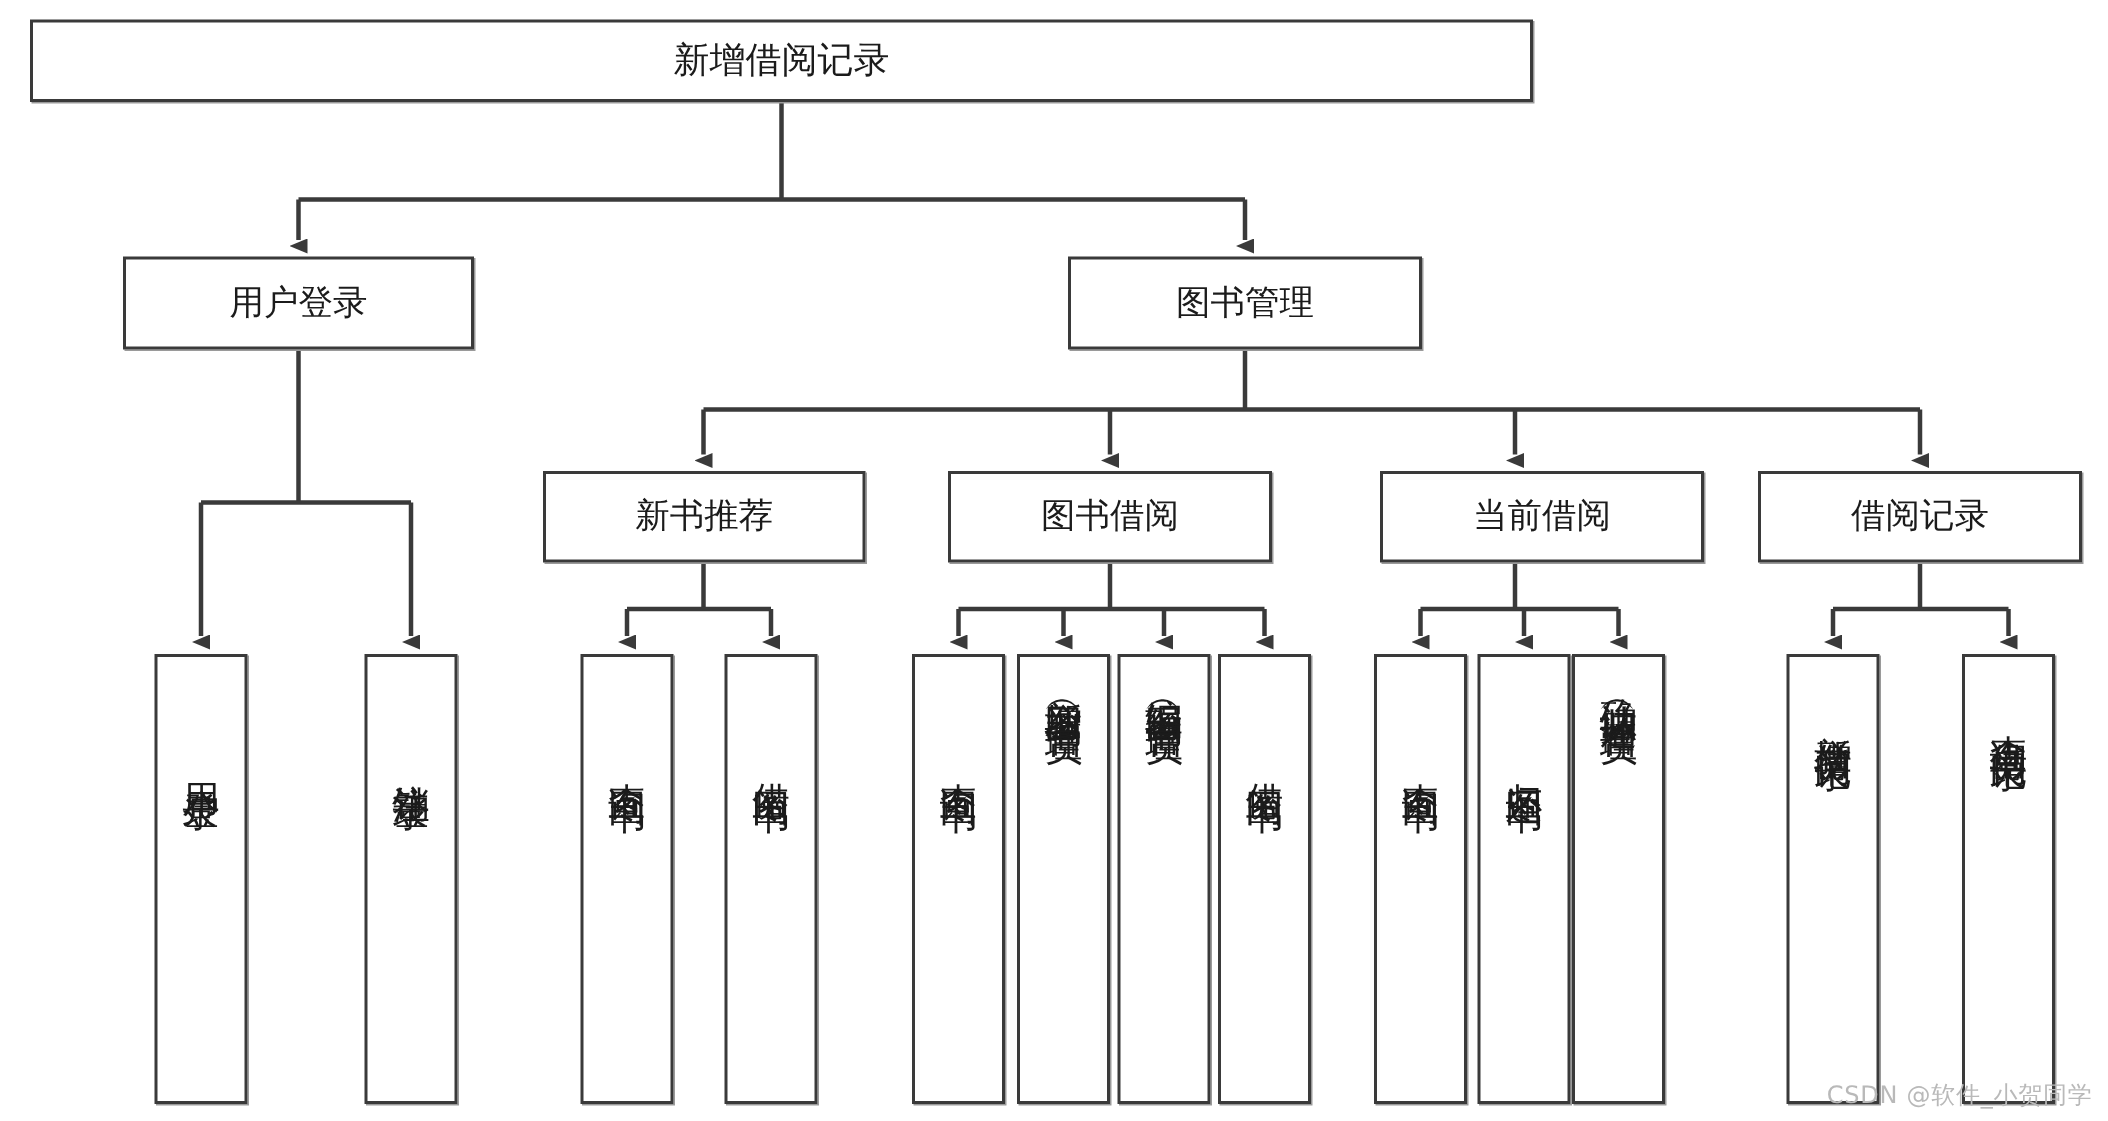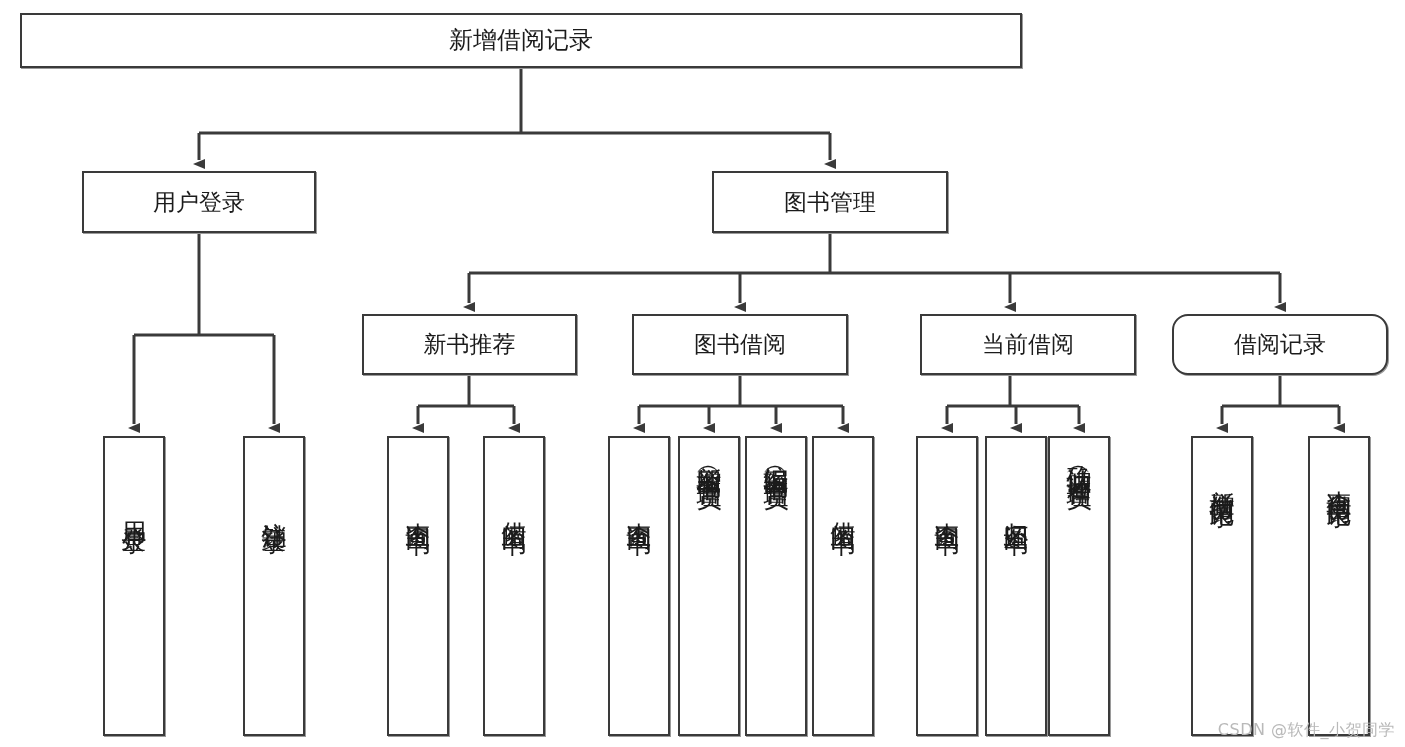--- a/index.html
+++ b/index.html
@@ -142,21 +142,21 @@
 
   <div class="node horiz" style="left:362px; top:314px; width:215px; height:61px;">
     <span class="label">新书推荐</span>
   </div>
   <div class="node horiz" style="left:632px; top:314px; width:216px; height:61px;align-items:center;">
     <span class="label">图书借阅</span>
   </div>
   <div class="node horiz" style="left:902px; top:314px; width:216px; height:61px;margin-left:18px;">
     <span class="label">当前借阅</span>
   </div>
-  <div class="node horiz" style="left:1172px; top:314px; width:216px; height:61px;border-radius:16px;">
+  <div class="node horiz" style="left:1172px; top:314px; width:216px; height:61px;">
     <span class="label">借阅记录</span>
   </div>
 
   <div class="node vert" style="left:103px; top:436px; width:62px; height:300px; padding-top:64px;">
     <span class="label">用户登录</span>
   </div>
   <div class="node vert" style="left:243px; top:436px; width:62px; height:300px; padding-top:64px;">
     <span class="label">注销登录</span>
   </div>
 

